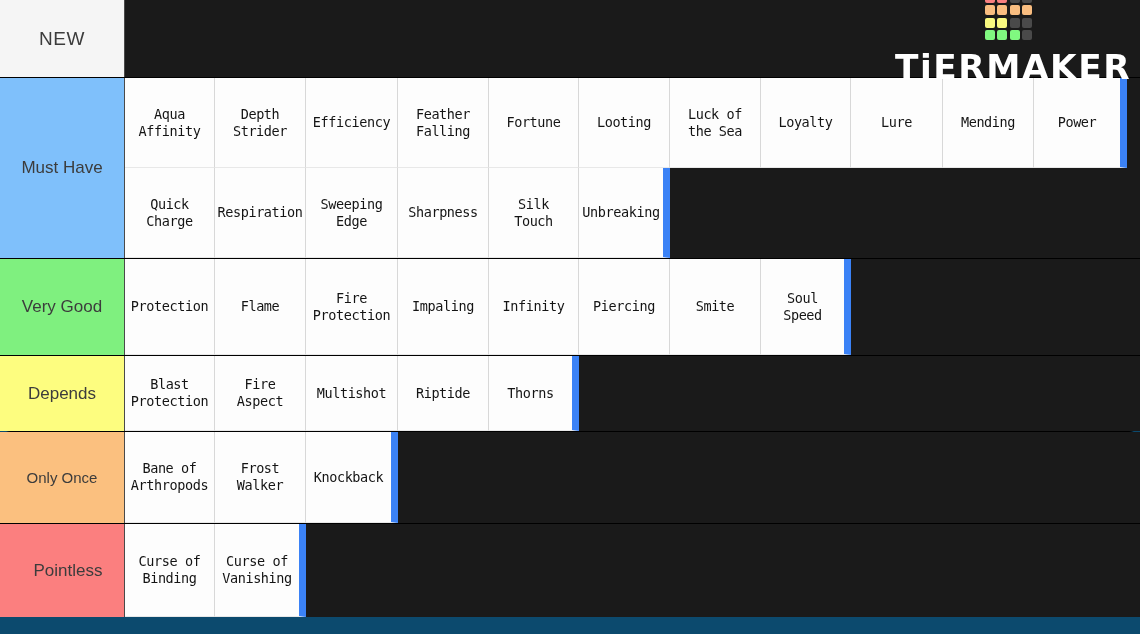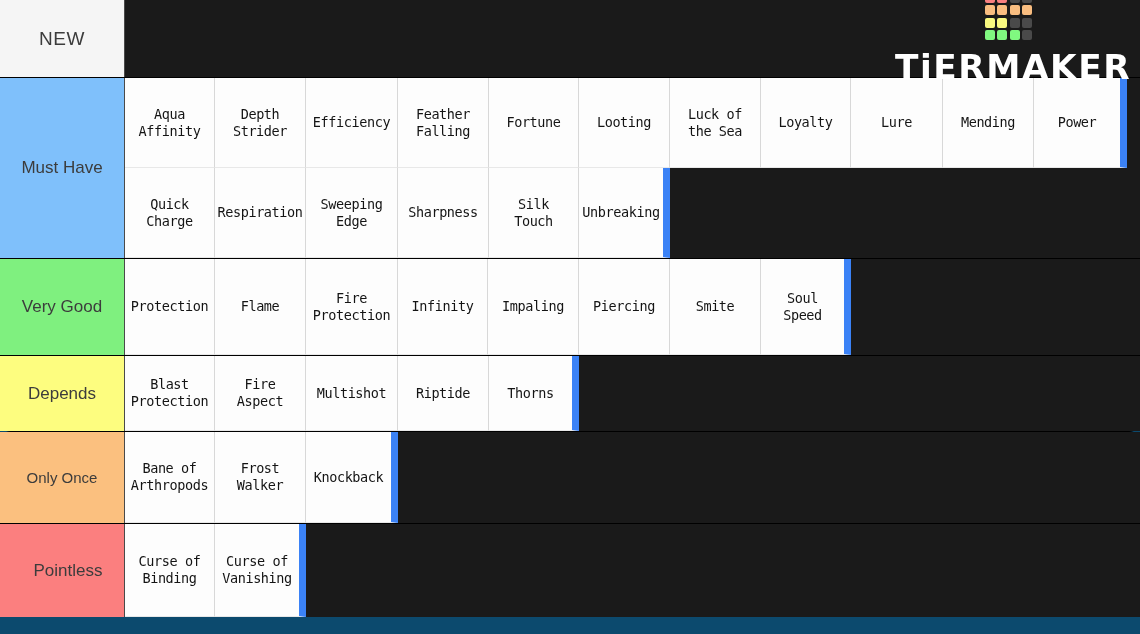--- a/index.html
+++ b/index.html
@@ -218,22 +218,22 @@
       <div class="tier-row" style="height: 97px; flex: 0 0 97px;">
         <div class="tier-label" style="background: rgb(127, 240, 127);">
           <span>Very Good</span>
         </div>
         <div class="tier-items">
           <div class="item-line">
             <div class="item" style="flex: 0 0 90px; width: 90px;">Protection</div>
             <div class="item" style="flex: 0 0 91px; width: 91px;">Flame</div>
             <div class="item" style="flex: 0 0 92px; width: 92px;">Fire
 Protection</div>
+            <div class="item" style="flex: 0 0 91px; width: 91px;">Impaling</div>
             <div class="item" style="flex: 0 0 90px; width: 90px;">Infinity</div>
-            <div class="item" style="flex: 0 0 91px; width: 91px;">Impaling</div>
             <div class="item" style="flex: 0 0 91px; width: 91px;">Piercing</div>
             <div class="item" style="flex: 0 0 91px; width: 91px;">Smite</div>
             <div class="item" style="flex: 0 0 90px; width: 90px;">Soul
 Speed</div>
           </div>
         </div>
       </div>
       <div class="tier-row" style="height: 76px; flex: 0 0 92px; border-radius: 11px;">
         <div class="tier-label" style="background: rgb(253, 253, 127);">
           <span>Depends</span>

